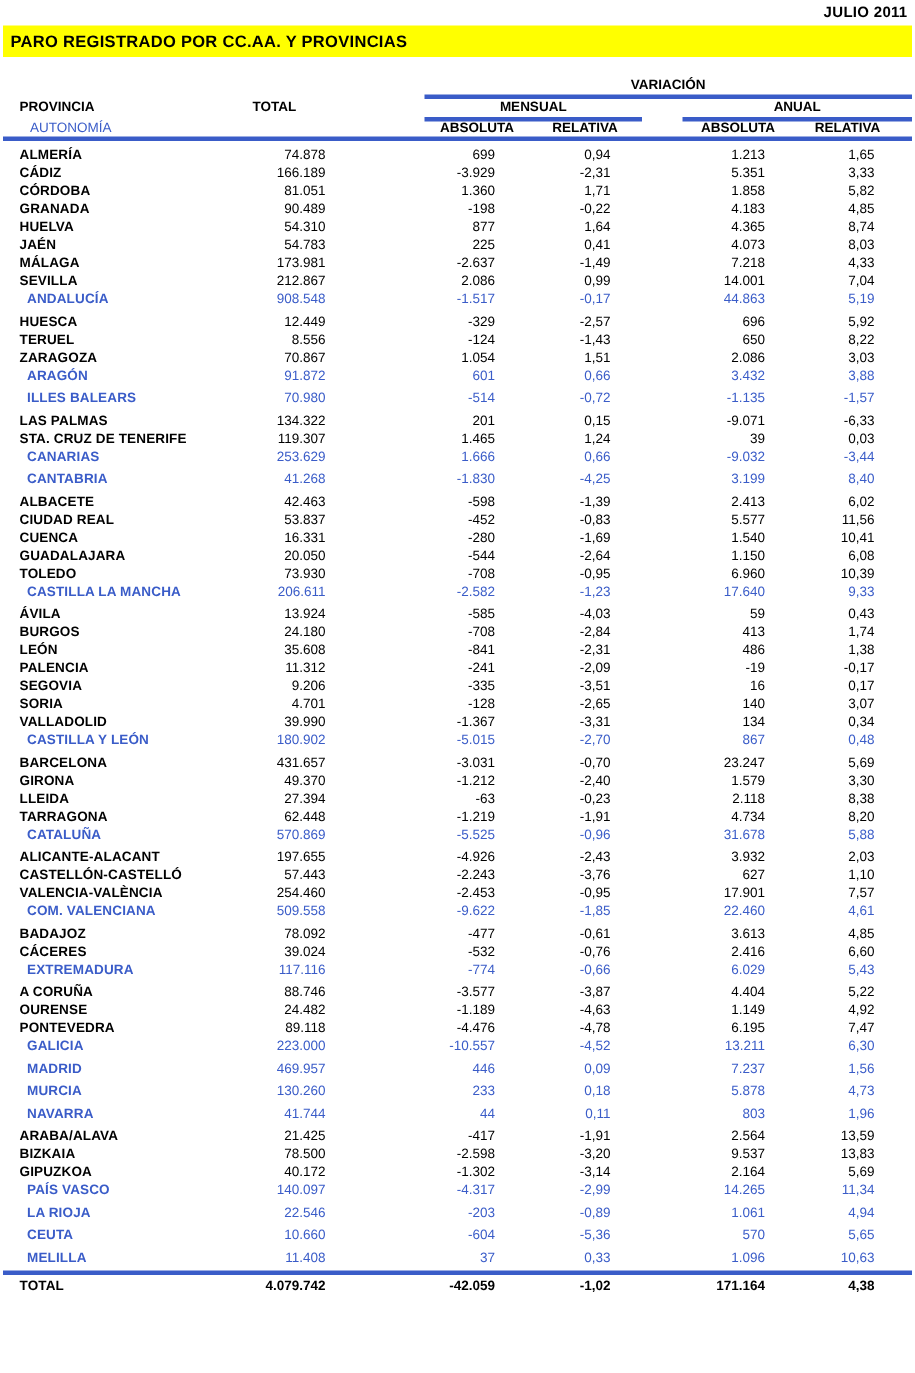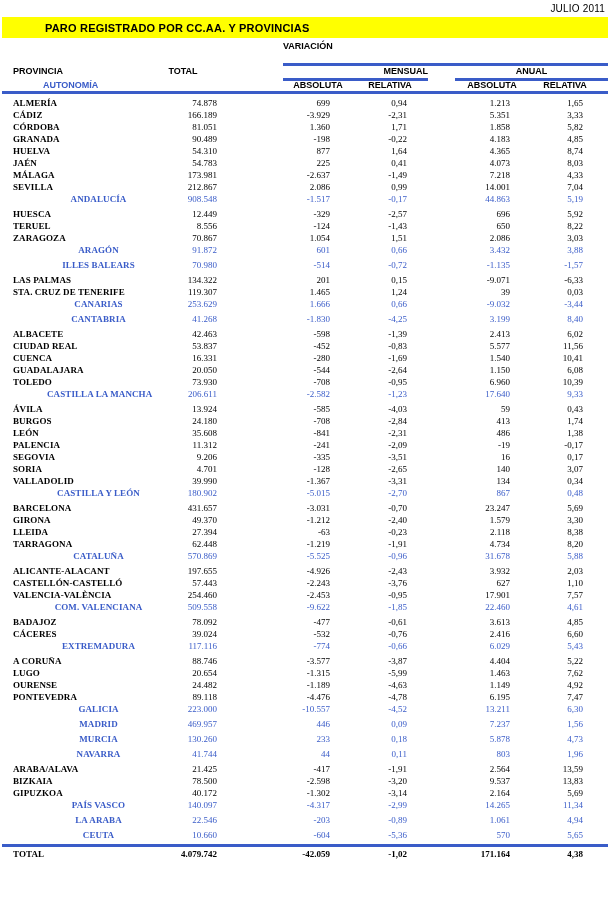--- a/index.html
+++ b/index.html
@@ -10,62 +10,62 @@
   html,body{margin:0;padding:0;}
   body{
     width:610px;height:915px;
     background:#ffffff;color:#000;
     font-family:"Liberation Sans", sans-serif;
     position:relative;overflow:hidden;
   }
   .sheet{position:absolute;inset:0;}
   .report-date{
     position:absolute;top:3px;right:5px;
-    font-size:10px;font-weight:normal;letter-spacing:0.2px;
+    font-size:10px;font-weight:bold;letter-spacing:0.2px;
   }
   .banner{
     position:absolute;top:17px;left:2px;width:606px;height:21px;
     background:var(--yellow);
     display:flex;align-items:center;
   }
-  .banner span{font-size:11px;font-weight:bold;padding-left:5px;letter-spacing:0.2px;margin-left:38px;}
+  .banner span{font-size:11px;font-weight:bold;padding-left:5px;letter-spacing:0.2px;}
 
   
   .th{position:absolute;font-size:9px;font-weight:bold;white-space:nowrap;}
-  .th-variacion{left:283px;top:41px;width:325px;}
+  .th-variacion{left:283px;top:51px;width:325px;text-align:center;}
   .th-provincia{left:13px;top:66px;}
   .th-total{left:143px;top:66px;width:80px;text-align:center;}
-  .th-mensual{left:283px;top:66px;width:145px;text-align:right;}
+  .th-mensual{left:283px;top:66px;width:145px;text-align:center;}
   .th-anual{left:455px;top:66px;width:153px;text-align:center;}
   .th-abs1{left:280px;top:80px;width:76px;text-align:center;}
   .th-rel1{left:352px;top:80px;width:76px;text-align:center;}
   .th-abs2{left:454px;top:80px;width:76px;text-align:center;}
   .th-rel2{left:527px;top:80px;width:76px;text-align:center;}
-  .th-autonomia{left:43px;top:80px;color:var(--blue);font-weight:bold;}
+  .th-autonomia{left:20px;top:80px;color:var(--blue);font-weight:normal;}
 
   
   .rule{position:absolute;background:var(--blue);height:3px;}
   .rule-variacion{left:283px;top:63px;width:325px;}
   .rule-mensual{left:283px;top:78px;width:145px;}
   .rule-anual{left:455px;top:78px;width:153px;}
   .rule-head{left:2px;top:91px;width:606px;}
 
   
-  .tbody{position:absolute;top:97px;left:0;width:610px;font-family:Liberation Serif, serif;}
+  .tbody{position:absolute;top:97px;left:0;width:610px;}
   .section{margin-bottom:3px;}
   .row{display:flex;height:12px;line-height:12px;font-size:9px;white-space:nowrap;}
   .c{display:block;text-align:right;box-sizing:border-box;}
   .c-name{width:150px;padding-left:13px;text-align:left;font-weight:bold;letter-spacing:0.1px;}
   .c-total{width:67px;}
   .c-m_abs{width:113px;}
   .c-m_rel{width:77px;}
   .c-a_abs{width:103px;}
   .c-a_rel{width:73px;}
   .summary{color:var(--blue);}
-  .summary .c-name{padding-left:47px;text-align:center;}
+  .summary .c-name{padding-left:18px;}
 
   
   .hr-blue{height:3px;background:var(--blue);margin:0 2px;}
   .total-row{height:14px;line-height:14px;}
   .total-row .c{font-weight:bold;}
 </style>
 </head>
 <body>
 
 <div class="sheet">
@@ -471,28 +471,20 @@
       <div class="section">
         <div class="row">
           <span class="c c-name">A CORUÑA</span>
           <span class="c c-total">88.746</span>
           <span class="c c-m_abs">-3.577</span>
           <span class="c c-m_rel">-3,87</span>
           <span class="c c-a_abs">4.404</span>
           <span class="c c-a_rel">5,22</span>
         </div>
         <div class="row">
-          <span class="c c-name">LUGO</span>
-          <span class="c c-total">20.654</span>
-          <span class="c c-m_abs">-1.315</span>
-          <span class="c c-m_rel">-5,99</span>
-          <span class="c c-a_abs">1.463</span>
-          <span class="c c-a_rel">7,62</span>
-        </div>
-        <div class="row">
           <span class="c c-name">OURENSE</span>
           <span class="c c-total">24.482</span>
           <span class="c c-m_abs">-1.189</span>
           <span class="c c-m_rel">-4,63</span>
           <span class="c c-a_abs">1.149</span>
           <span class="c c-a_rel">4,92</span>
         </div>
         <div class="row">
           <span class="c c-name">PONTEVEDRA</span>
           <span class="c c-total">89.118</span>
@@ -569,36 +561,46 @@
           <span class="c c-name">PAÍS VASCO</span>
           <span class="c c-total">140.097</span>
           <span class="c c-m_abs">-4.317</span>
           <span class="c c-m_rel">-2,99</span>
           <span class="c c-a_abs">14.265</span>
           <span class="c c-a_rel">11,34</span>
         </div>
       </div>
       <div class="section">
         <div class="row summary">
-          <span class="c c-name">LA ARABA</span>
+          <span class="c c-name">LA RIOJA</span>
           <span class="c c-total">22.546</span>
           <span class="c c-m_abs">-203</span>
           <span class="c c-m_rel">-0,89</span>
           <span class="c c-a_abs">1.061</span>
           <span class="c c-a_rel">4,94</span>
         </div>
       </div>
       <div class="section">
         <div class="row summary">
           <span class="c c-name">CEUTA</span>
           <span class="c c-total">10.660</span>
           <span class="c c-m_abs">-604</span>
           <span class="c c-m_rel">-5,36</span>
           <span class="c c-a_abs">570</span>
           <span class="c c-a_rel">5,65</span>
+        </div>
+      </div>
+      <div class="section">
+        <div class="row summary">
+          <span class="c c-name">MELILLA</span>
+          <span class="c c-total">11.408</span>
+          <span class="c c-m_abs">37</span>
+          <span class="c c-m_rel">0,33</span>
+          <span class="c c-a_abs">1.096</span>
+          <span class="c c-a_rel">10,63</span>
         </div>
       </div>
       <div>
       <div class="hr-blue"></div>
       <div class="row total-row">
         <span class="c c-name">TOTAL</span>
         <span class="c c-total">4.079.742</span>
         <span class="c c-m_abs">-42.059</span>
         <span class="c c-m_rel">-1,02</span>
         <span class="c c-a_abs">171.164</span>

